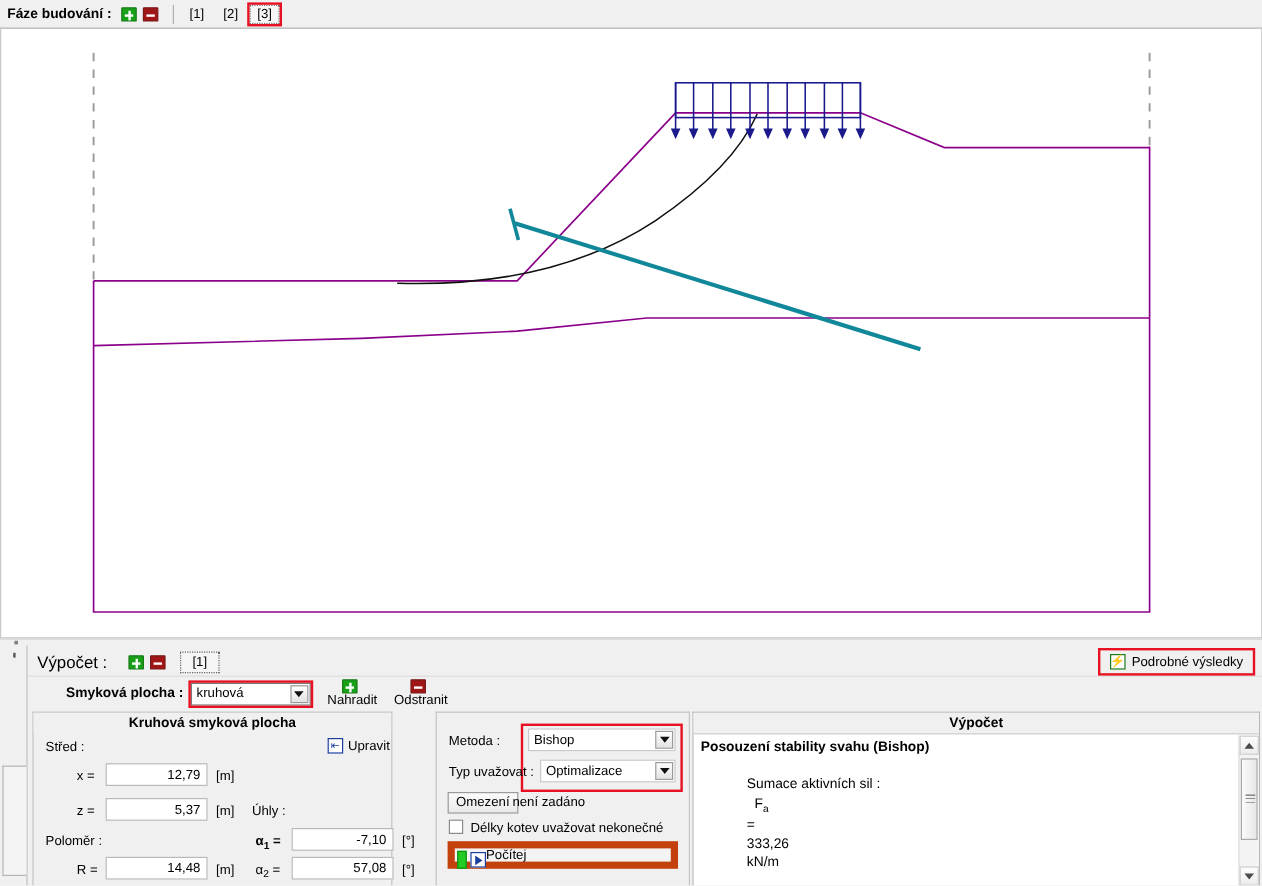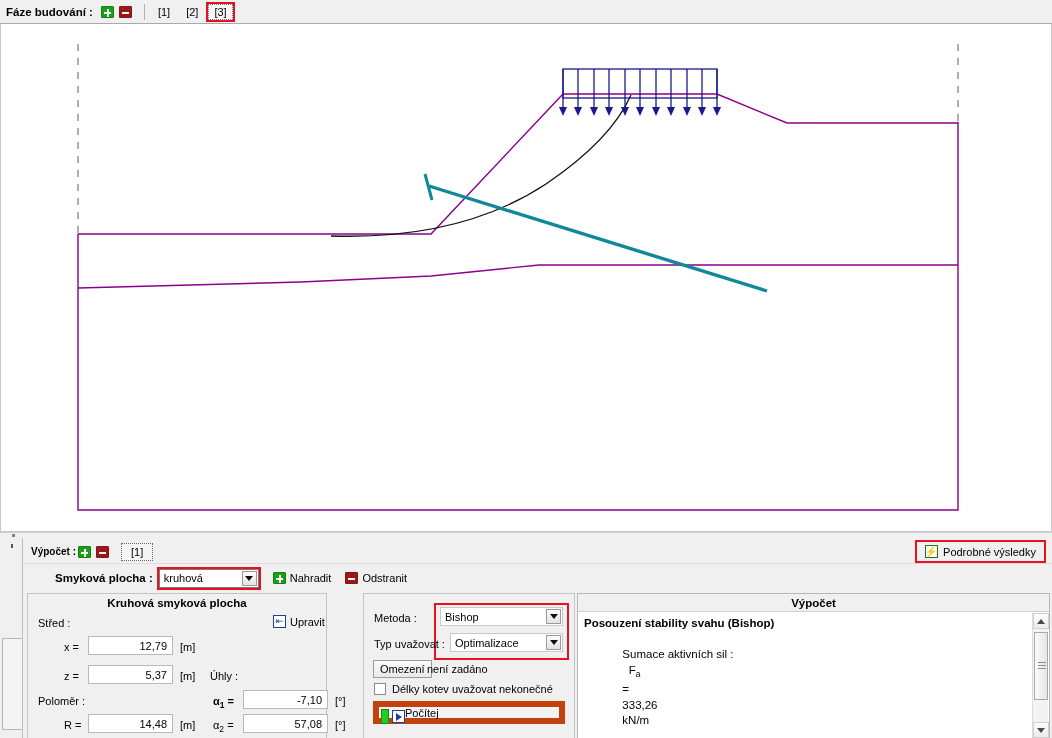--- a/index.html
+++ b/index.html
@@ -87,21 +87,21 @@
     position: absolute; left: 10px; top: 6px; width: 2px; height: 4px; background: #555;
   }
 
   .bpanel { position: absolute; left: 23px; top: 0; right: 0; height: 200px; }
 
   .row-calc {
     position: absolute; left: 0; top: 2px; height: 24px; right: 0;
     display: flex; align-items: center; padding-left: 8px;
     border-bottom: 1px solid #dcdcdc;
   }
-  .row-calc .lbl { font-weight: bold; font-size: 10px; margin-right: 1px; }
+  .row-calc .lbl { font-weight: normal; font-size: 14px; margin-right: 17px; }
   .calc-tab {
     font-size: 11px; padding: 2px 9px; margin-left: 8px;
     border: 1px dotted #666; background: #f5f5f5;
   }
 
   .row-surface {
     position: absolute; left: 0; top: 27px; height: 26px; right: 0;
     display: flex; align-items: center; padding-left: 8px; margin-left: 24px;
   }
   .row-surface .lbl { font-weight: bold; font-size: 11.5px; margin-right: 6px; }
@@ -116,21 +116,21 @@
     background: linear-gradient(#fdfdfd,#e3e3e3);
     border: 1px solid #9a9a9a; display: flex; align-items: center; justify-content: center;
   }
   .combo .arrowbtn::after {
     content: ""; border-left: 4px solid transparent; border-right: 4px solid transparent;
     border-top: 5px solid #101010;
   }
   .combo.plain { border: 1px solid #c9c9c9; }
 
   .link-btn {
-    display: inline-flex; align-items: center; font-size: 11px; margin-left: 14px; cursor: default;
+    display: inline-flex; align-items: center; font-size: 11px; margin-left: 14px; cursor: default; flex-direction: column;
   }
   .link-btn .plus-ico, .link-btn .minus-ico { margin-right: 4px; }
 
   .detail-btn {
     position: absolute; right: 8px; top: 2px;
     display: inline-flex; align-items: center; gap: 5px;
     font-size: 11px; padding: 3px 8px; background: #f0f0f0;
   }
   .bolt {
     width: 13px; height: 13px; border: 1px solid #1a7a1a; background: #fff;

